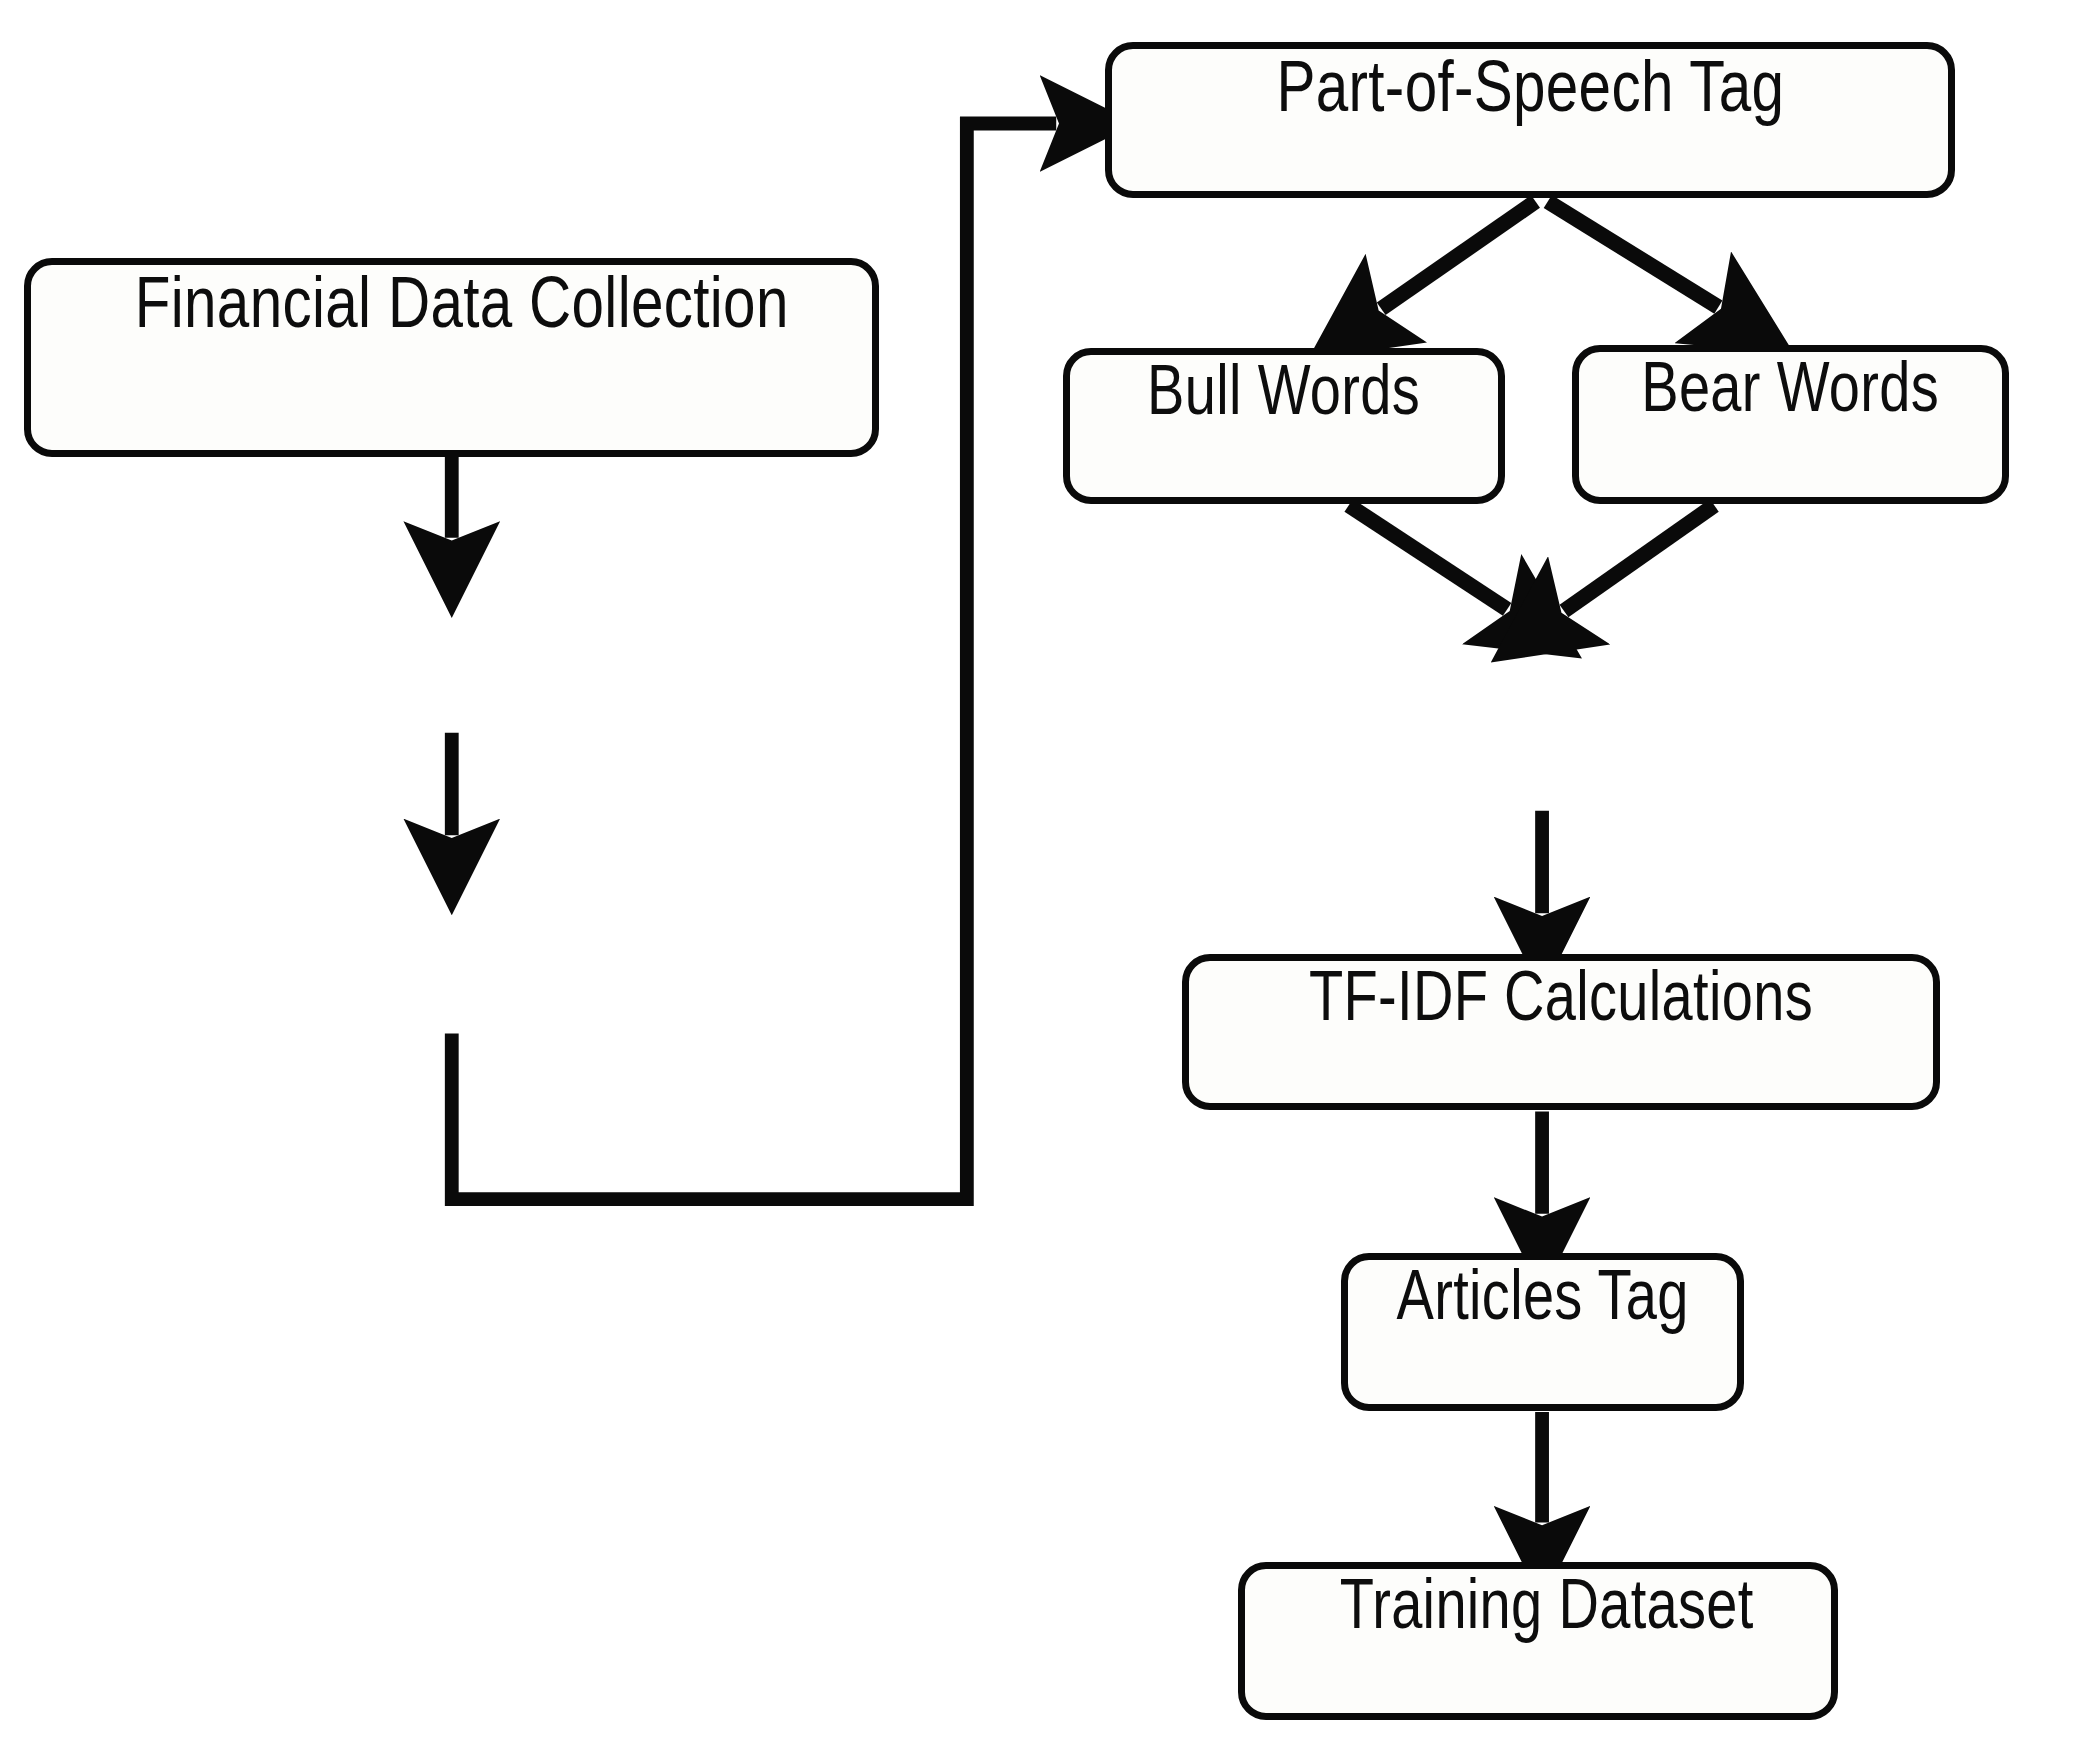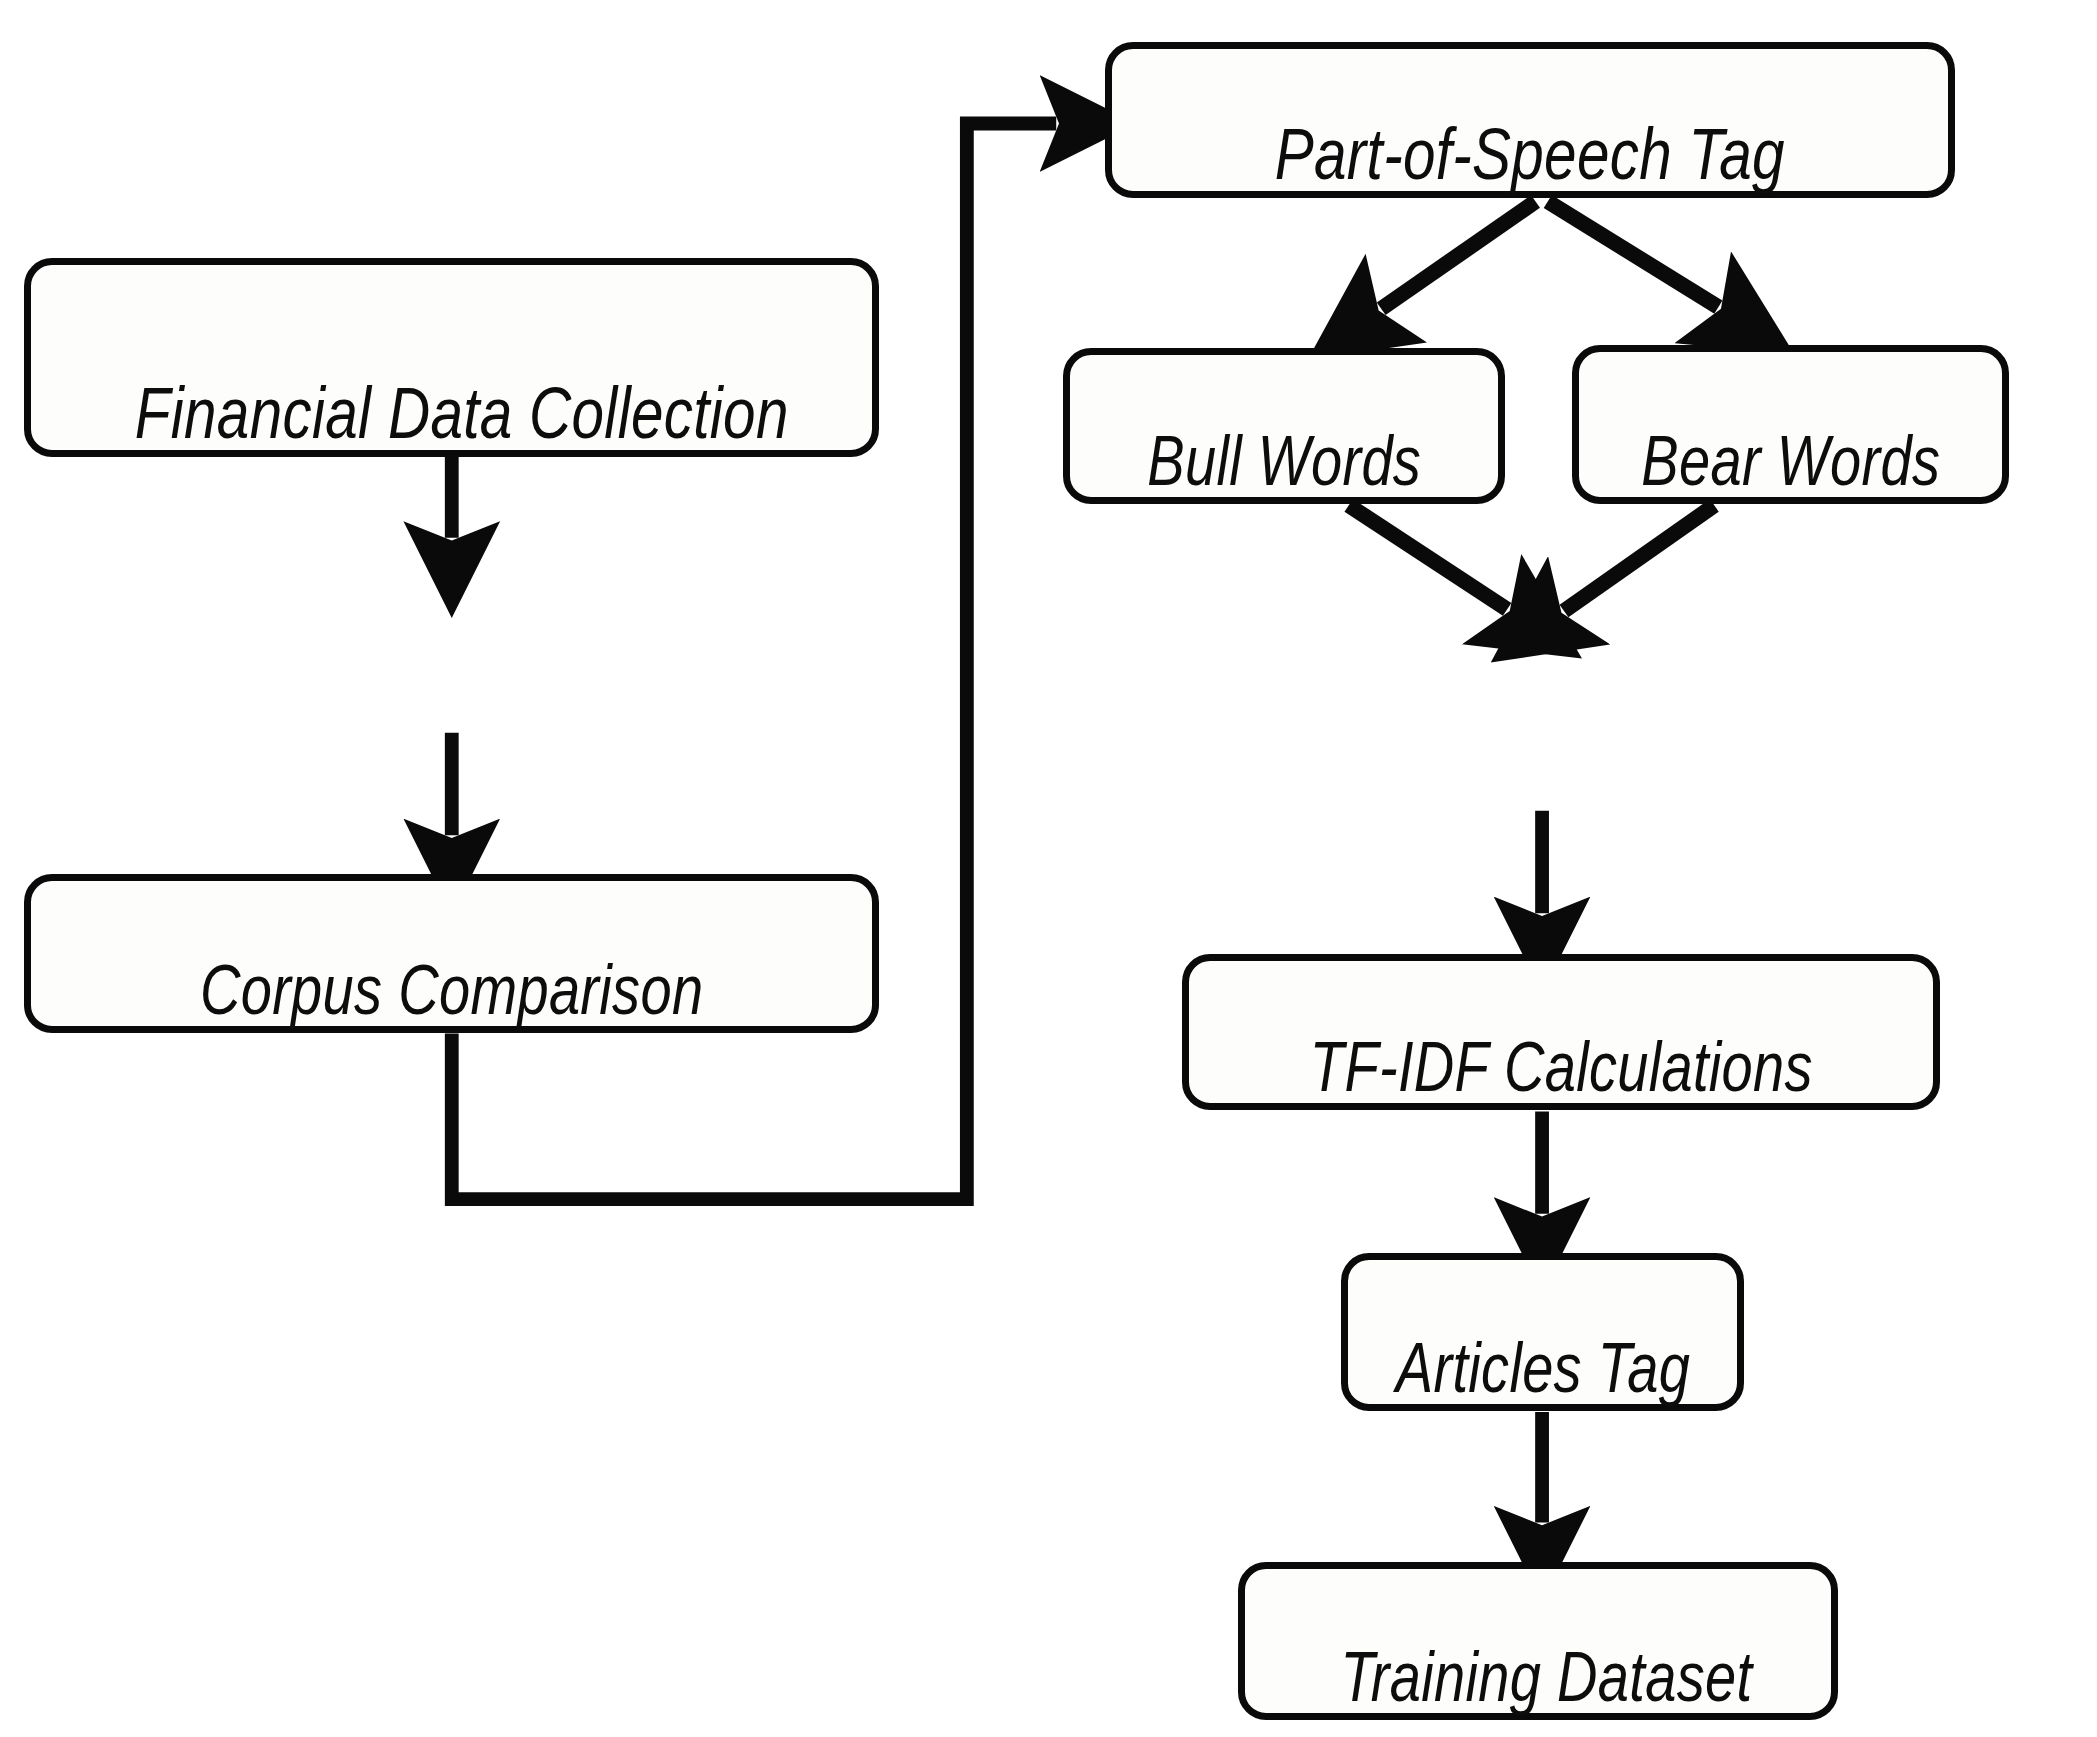--- a/index.html
+++ b/index.html
@@ -26,24 +26,23 @@
     height: 1737px;
     pointer-events: none;
   }
   .node {
     position: absolute;
     box-sizing: border-box;
     background: #fdfdfb;
     border: 7.3px solid #0a0a0a;
     border-radius: 28px;
     display: flex;
-    align-items: flex-end;
+    align-items: flex-start;
     justify-content: center;
     z-index: 3;
-    font-style: italic;
   }
   .node .label {
     font-family: "Liberation Sans", sans-serif;
     font-size: 70px;
     line-height: 1.02;
     color: #0d0d0d;
     white-space: pre;
     letter-spacing: 0.4px;
     text-align: center;
     transform: scaleX(0.80);
@@ -119,23 +118,20 @@
     <g>
       <line x1="1898" y1="1738" x2="1898" y2="1874" stroke="#0a0a0a" stroke-width="17" marker-end="url(#arrowhead)"></line>
     </g>
   </svg>
 
   <div class="node" id="node-financial-data-collection">
     <span class="label">Financial Data Collection</span>
   </div>
 
 
-  <div class="node" id="node-corpus-comparison">
-    <span class="label">Corpus Comparison</span>
-  </div>
 
   <div class="node" id="node-part-of-speech-tag">
     <span class="label">Part-of-Speech Tag</span>
   </div>
 
   <div class="node" id="node-bull-words">
     <span class="label">Bull Words</span>
   </div>
 
   <div class="node" id="node-bear-words">

